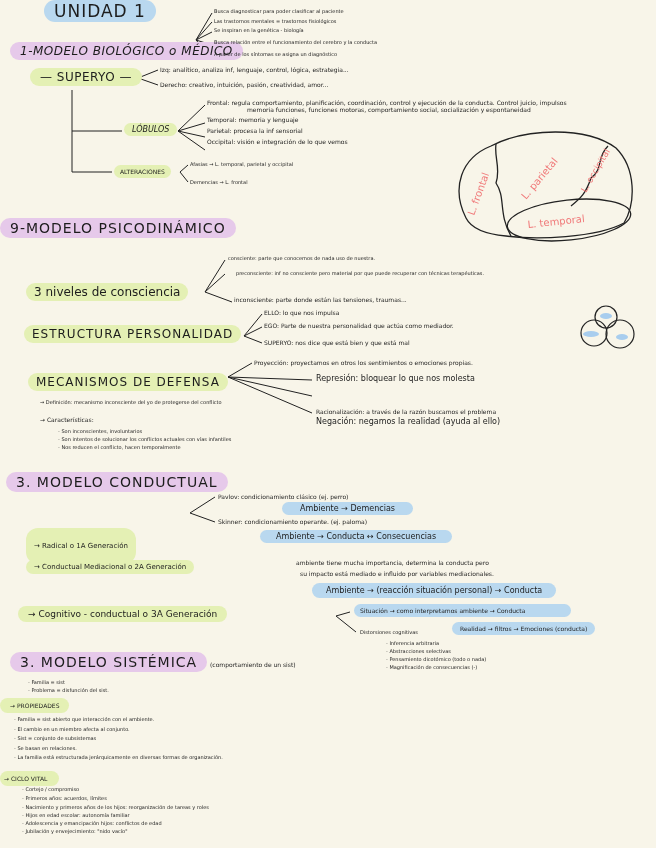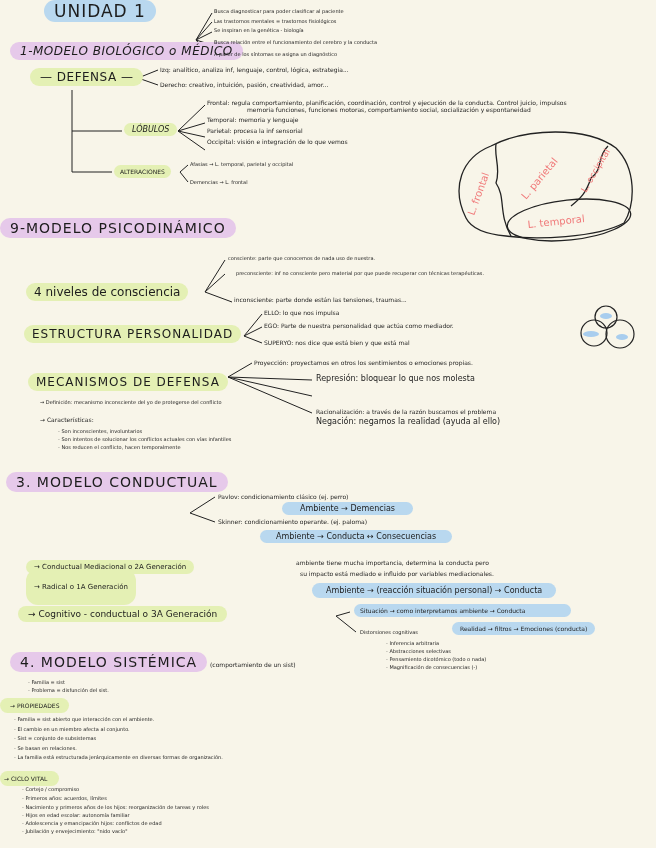--- a/index.html
+++ b/index.html
@@ -69,21 +69,21 @@
 
 <div class="abs hl-purple h2" style="left:10px;top:42px;font-style:italic;">1-MODELO BIOLÓGICO o MÉDICO</div>
 <div class="abs" style="left:214px;top:8px;">
   <div class="xs" style="height:9.5px">Busca diagnosticar para poder clasificar al paciente</div>
   <div class="xs" style="height:9.5px">Las trastornos mentales = trastornos fisiológicos</div>
   <div class="xs" style="height:12px">Se inspiran en la genética - biología</div>
   <div class="xs" style="height:12px">Busca relación entre el funcionamiento del cerebro y la conducta</div>
   <div class="xs" style="height:9.5px">A partir de los síntomas se asigna un diagnóstico</div>
 </div>
 
-<div class="abs hl-green h2" style="left:30px;top:68px;">— DEFENSA —</div>
+<div class="abs hl-green h2" style="left:30px;top:68px;">— SUPERYO —</div>
 <div class="abs sm" style="left:160px;top:66px;">Izq: analítico, analiza inf, lenguaje, control, lógica, estrategia...</div>
 <div class="abs sm" style="left:160px;top:81px;">Derecho: creativo, intuición, pasión, creatividad, amor...</div>
 
 <div class="abs hl-green" style="left:124px;top:123px;font-size:8px;padding:2px 8px;font-style:italic;">LÓBULOS</div>
 <div class="abs" style="left:207px;top:99px;">
   <div class="sm">Frontal: regula comportamiento, planificación, coordinación, control y ejecución de la conducta. Control juicio, impulsos</div>
   <div class="sm" style="padding-left:40px">memoria funciones, funciones motoras, comportamiento social, socialización y espontaneidad</div>
   <div class="sm" style="margin-top:3px">Temporal: memoria y lenguaje</div>
   <div class="sm" style="margin-top:4px">Parietal: procesa la inf sensorial</div>
   <div class="sm" style="margin-top:4px">Occipital: visión e integración de lo que vemos</div>
@@ -101,21 +101,21 @@
     <ellipse cx="123" cy="92" rx="62" ry="20" transform="rotate(-6 123 92)"></ellipse>
   </g>
   <text x="28" y="88" class="red" fill="#f07a7a" font-size="10" transform="rotate(-70 28 88)">L. frontal</text>
   <text x="80" y="72" fill="#f07a7a" font-size="10" transform="rotate(-50 80 72)">L. parietal</text>
   <text x="140" y="65" fill="#f07a7a" font-size="9" transform="rotate(-60 140 65)">L. occipital</text>
   <text x="82" y="100" fill="#f07a7a" font-size="10" transform="rotate(-6 82 100)">L. temporal</text>
 </svg>
 
 <div class="abs hl-purple h1" style="left:0px;top:218px;">9-MODELO PSICODINÁMICO</div>
 
-<div class="abs hl-green" style="left:26px;top:283px;font-size:12px;padding:2px 8px;">4 niveles de consciencia</div>
+<div class="abs hl-green" style="left:26px;top:283px;font-size:12px;padding:2px 8px;">3 niveles de consciencia</div>
 <div class="abs xs" style="left:228px;top:255px;">consciente: parte que conocemos de nada uso de nuestra.</div>
 <div class="abs xs" style="left:236px;top:270px;">preconsciente: inf no consciente pero material por que puede recuperar con técnicas terapéuticas.</div>
 <div class="abs sm" style="left:234px;top:296px;">inconsciente: parte donde están las tensiones, traumas...</div>
 
 <div class="abs hl-green" style="left:24px;top:325px;font-size:12px;padding:2px 8px;letter-spacing:1px;">ESTRUCTURA PERSONALIDAD</div>
 <div class="abs sm" style="left:264px;top:309px;">ELLO: lo que nos impulsa</div>
 <div class="abs sm" style="left:264px;top:322px;">EGO: Parte de nuestra personalidad que actúa como mediador.</div>
 <div class="abs sm" style="left:264px;top:339px;">SUPERYO: nos dice que está bien y que está mal</div>
 
 <svg class="abs" style="left:578px;top:304px;" width="60" height="46">
@@ -138,21 +138,21 @@
 <div class="abs xs" style="left:40px;top:399px;width:210px;white-space:normal;">→ Definición: mecanismo inconsciente del yo de protegerse del conflicto</div>
 <div class="abs sm" style="left:40px;top:416px;">→ Características:</div>
 <div class="abs" style="left:58px;top:428px;">
   <div class="xs" style="height:8px">- Son inconscientes, involuntarios</div>
   <div class="xs" style="height:8px">- Son intentos de solucionar los conflictos actuales con vías infantiles</div>
   <div class="xs" style="height:8px">- Nos reducen el conflicto, hacen temporalmente</div>
 </div>
 
 <div class="abs hl-purple h1" style="left:6px;top:472px;">3. MODELO CONDUCTUAL</div>
 
-<div class="abs hl-green" style="left:26px;top:528px;font-size:7px;padding:14px 8px;margin-top:41px;">→ Radical o 1A Generación</div>
+<div class="abs hl-green" style="left:26px;top:528px;font-size:7px;padding:14px 8px;">→ Radical o 1A Generación</div>
 <div class="abs sm" style="left:218px;top:493px;">Pavlov: condicionamiento clásico (ej. perro)</div>
 <div class="abs hl-blue md" style="left:282px;top:502px;padding:2px 18px;">Ambiente → Demencias</div>
 <div class="abs sm" style="left:218px;top:518px;">Skinner: condicionamiento operante. (ej. paloma)</div>
 <div class="abs hl-blue md" style="left:260px;top:530px;padding:2px 16px;">Ambiente → Conducta ↔ Consecuencias</div>
 
 <div class="abs hl-green" style="left:26px;top:560px;font-size:7px;padding:3px 8px;">→ Conductual Mediacional o 2A Generación</div>
 <div class="abs sm" style="left:296px;top:559px;">ambiente tiene mucha importancia, determina la conducta pero</div>
 <div class="abs sm" style="left:300px;top:570px;">su impacto está mediado e influido por variables mediacionales.</div>
 <div class="abs hl-blue md" style="left:312px;top:583px;padding:3px 14px;">Ambiente → (reacción situación personal) → Conducta</div>
 
@@ -160,21 +160,21 @@
 <div class="abs hl-blue sm" style="left:354px;top:604px;padding:3px 46px 3px 6px;">Situación → como interpretamos ambiente → Conducta</div>
 <div class="abs xs" style="left:360px;top:629px;">Distorsiones cognitivas</div>
 <div class="abs hl-blue sm" style="left:452px;top:622px;padding:3px 8px;">Realidad → filtros → Emociones (conducta)</div>
 <div class="abs" style="left:386px;top:640px;">
   <div class="xs" style="height:8px">- Inferencia arbitraria</div>
   <div class="xs" style="height:8px">- Abstracciones selectivas</div>
   <div class="xs" style="height:8px">- Pensamiento dicotómico (todo o nada)</div>
   <div class="xs" style="height:8px">- Magnificación de consecuencias (-)</div>
 </div>
 
-<div class="abs hl-purple h1" style="left:10px;top:652px;">4. MODELO SISTÉMICA</div>
+<div class="abs hl-purple h1" style="left:10px;top:652px;">3. MODELO SISTÉMICA</div>
 <div class="abs sm" style="left:210px;top:661px;">(comportamiento de un sist)</div>
 <div class="abs" style="left:28px;top:679px;">
   <div class="xs" style="height:8px">- Familia = sist</div>
   <div class="xs" style="height:8px">- Problema = disfunción del sist.</div>
 </div>
 
 <div class="abs hl-green" style="left:0px;top:698px;font-size:6px;padding:4px 10px;">→ PROPIEDADES</div>
 <div class="abs" style="left:14px;top:716px;">
   <div class="xs" style="height:9.5px">- Familia = sist abierto que interacción con el ambiente.</div>
   <div class="xs" style="height:9.5px">- El cambio en un miembro afecta al conjunto.</div>

